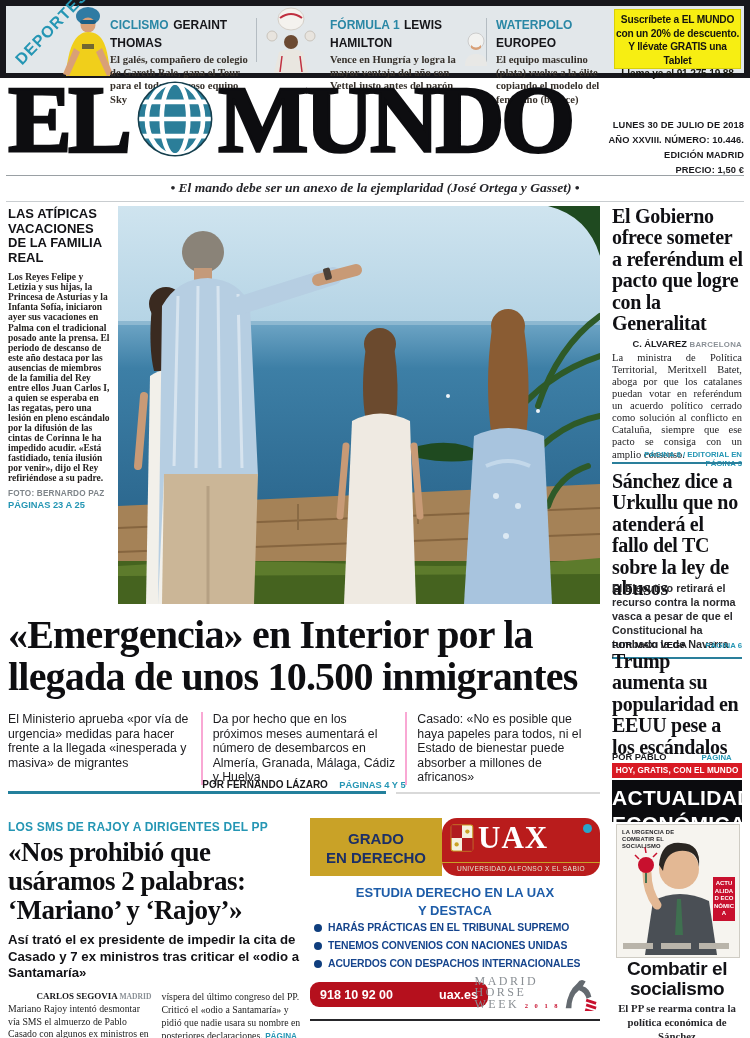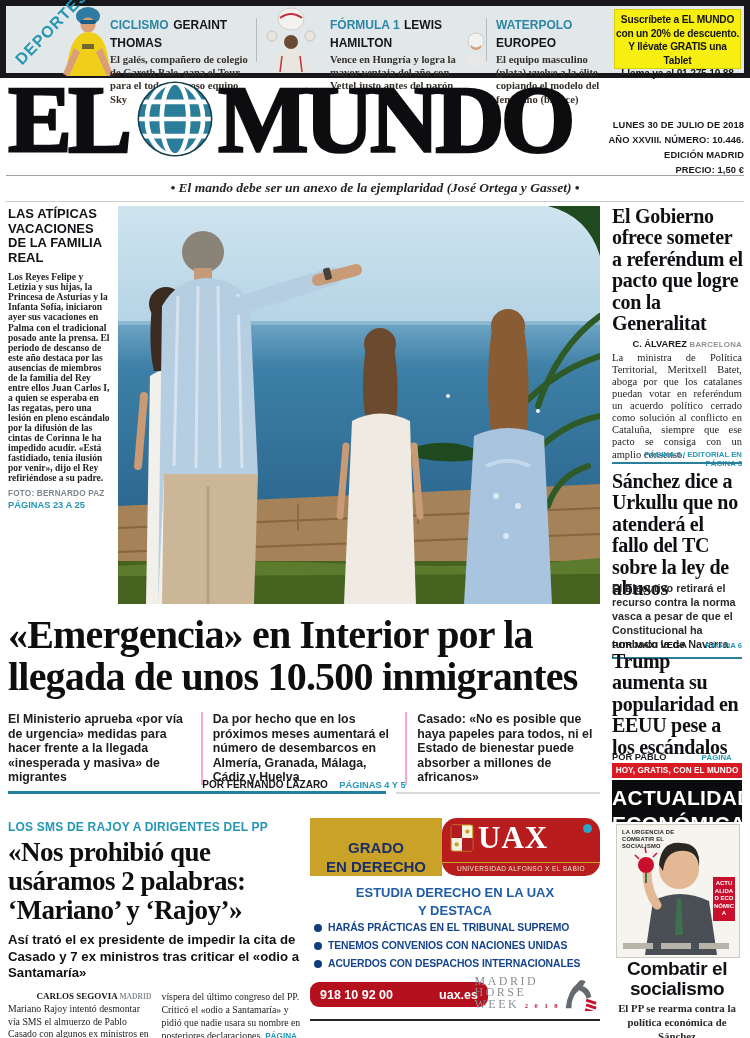--- a/index.html
+++ b/index.html
@@ -71,21 +71,21 @@
               word-break:break-all;}
   .promo-title{left:612px;top:959px;width:130px;text-align:center;font-weight:800;
                font-size:19px;line-height:1.06;color:#121216;letter-spacing:-0.4px;}
   .promo-sub{left:612px;top:1001px;width:130px;text-align:center;font-family:"Liberation Serif",serif;
              font-weight:bold;font-size:10.8px;line-height:1.3;color:#26262a;}
 
   
   .main-head{left:8px;top:614px;width:594px;font-family:"Liberation Serif",serif;font-weight:bold;
              font-size:40px;line-height:1.05;letter-spacing:-0.8px;color:#0e0e11;}
   .main-decks{left:8px;top:712px;width:592px;display:flex;}
-  .deck{flex:1;font-size:12.3px;font-weight:bold;line-height:1.18;color:#1d1d20;}
+  .deck{flex:1;font-size:12.3px;font-weight:normal;line-height:1.18;color:#1d1d20;}
   .deck + .deck{border-left:2px solid #f9a8d4;padding-left:10px;margin-left:10px;}
   .main-byline{left:8px;top:774px;width:592px;text-align:center;}
   .main-byline .by{font-size:10px;font-weight:800;color:#17171a;}
   .main-byline .pg{font-size:9.3px;font-weight:800;color:#2596b4;margin-left:7px;}
   .rule-teal{left:8px;top:791px;width:378px;height:3px;background:#23809c;}
   .rule-gray{left:396px;top:792px;width:204px;height:2px;background:#d9d9d9;}
 
   
   .rajoy{left:8px;top:820px;width:297px;}
   .rajoy-kicker{font-weight:800;font-size:12px;color:#2596b4;letter-spacing:.2px;}
@@ -95,21 +95,21 @@
   .rajoy-body{display:flex;margin-top:9px;}
   .rajoy-col{flex:1;font-family:"Liberation Serif",serif;font-size:9.8px;line-height:1.3;color:#222;}
   .rajoy-col + .rajoy-col{margin-left:10px;}
   .rajoy-byline{text-align:right;font-weight:800;font-size:9px;color:#17171a;}
   .rajoy-byline .place{font-size:7.6px;color:#8a9096;}
   .rajoy-pages{font-family:"Liberation Sans",sans-serif;font-weight:800;font-size:8.2px;color:#2596b4;}
 
   
   .uax{left:310px;top:818px;width:290px;height:203px;border-bottom:2px solid #26262a;box-sizing:border-box;}
   .uax-gold{position:absolute;left:0;top:0;width:132px;height:58px;background:#c9a227;
-            color:#1c2f66;font-weight:800;font-size:15px;line-height:1.25;text-align:center;padding-top:21px;
+            color:#1c2f66;font-weight:800;font-size:15px;line-height:1.25;text-align:center;padding-top:12px;
             box-sizing:border-box;}
   .uax-navy{position:absolute;left:132px;top:0;width:158px;height:58px;background:#b91c1c;color:#fff;border-radius:15px;}
   .uax-brand{position:absolute;left:36px;top:2px;font-family:"Liberation Serif",serif;font-weight:bold;
              font-size:31px;letter-spacing:1px;}
   .uax-dot{position:absolute;right:8px;top:6px;width:9px;height:9px;border-radius:50%;background:#2aa5c9;}
   .uax-brand-sub{position:absolute;left:0;bottom:4px;width:100%;text-align:center;font-size:6.6px;
                  letter-spacing:.4px;color:#e8e4d4;border-top:1px solid #c9a227;padding-top:2px;}
   .uax-tagline{position:absolute;left:0;top:66px;width:100%;text-align:center;color:#1d5ca8;
                font-weight:800;font-size:13px;line-height:1.35;}
   .uax-bullets{position:absolute;left:4px;top:104px;}

